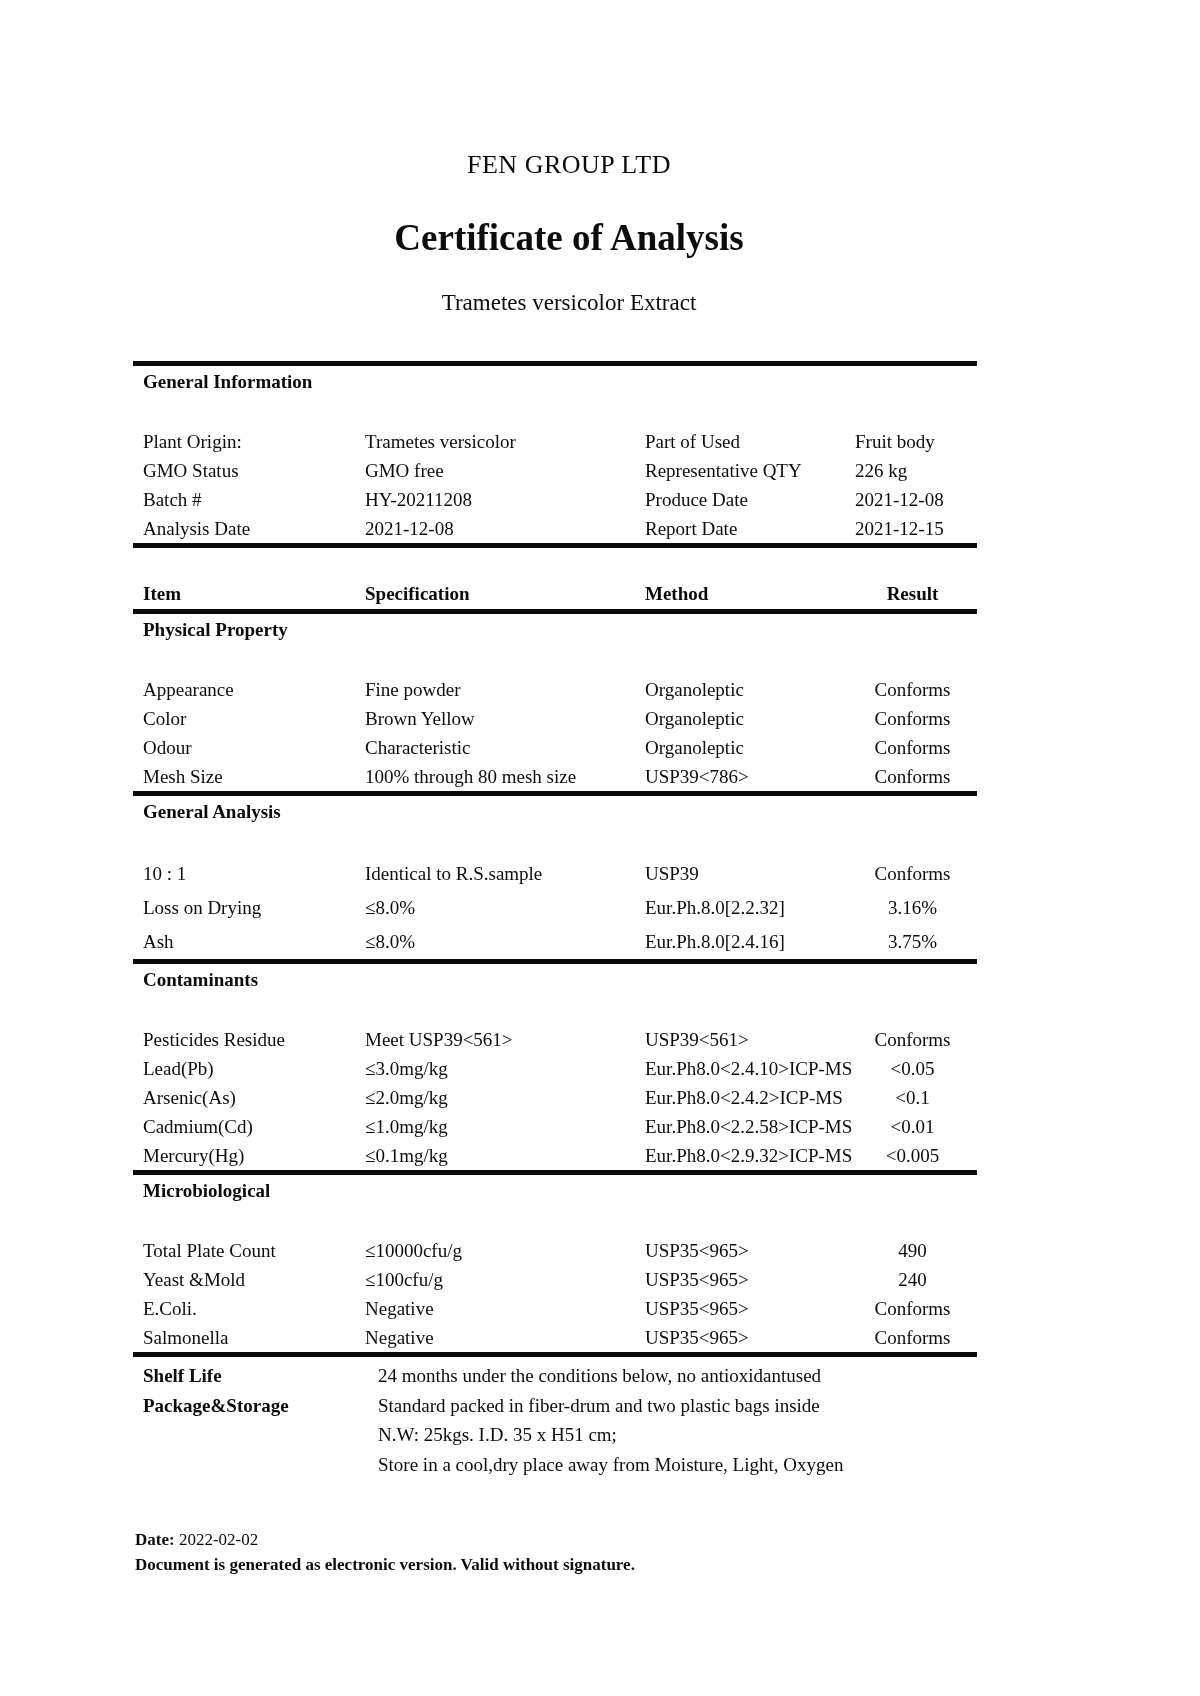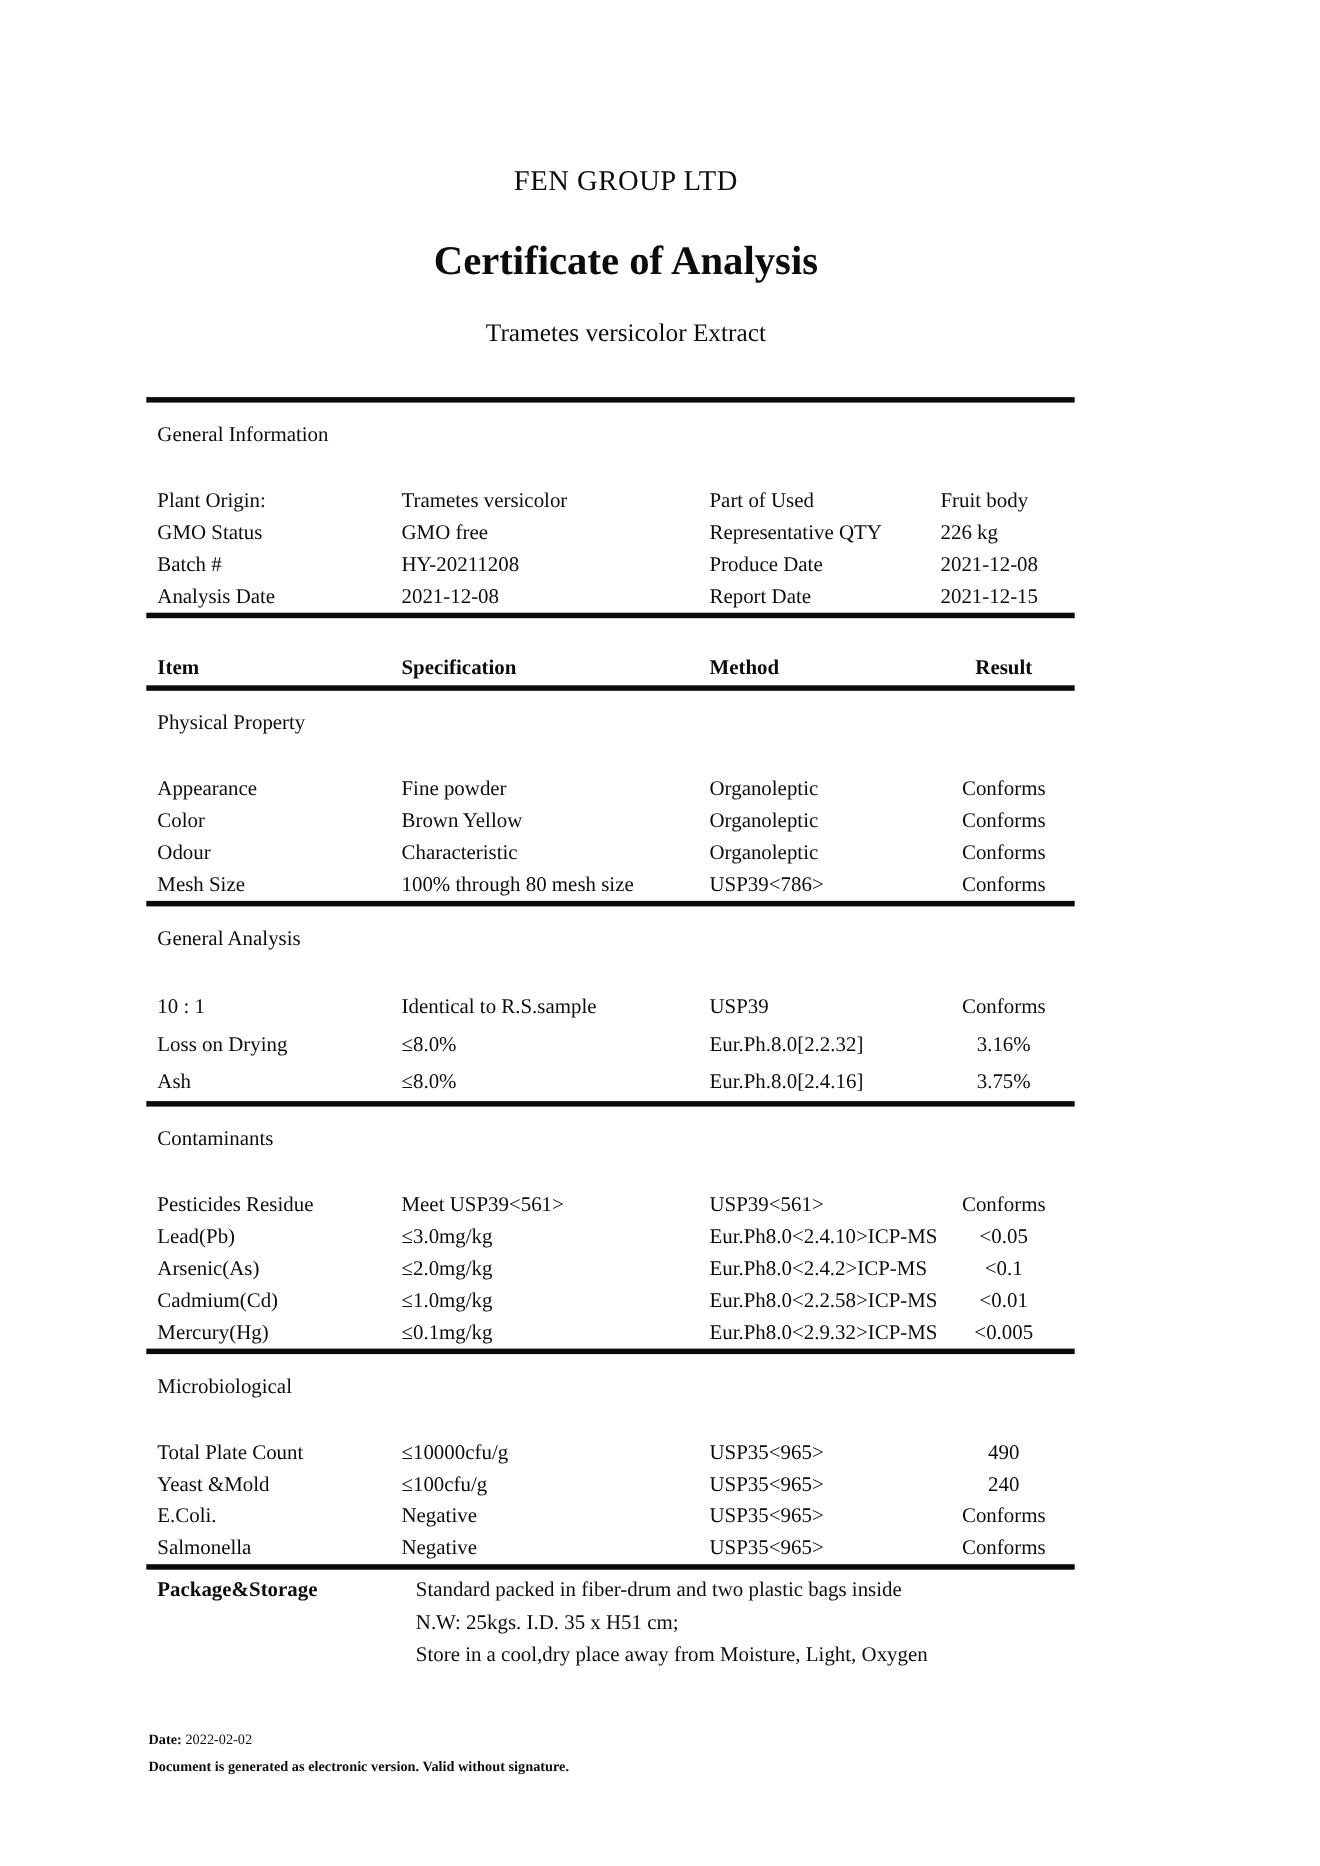--- a/index.html
+++ b/index.html
@@ -45,24 +45,24 @@
   }
   .tbl {
     margin-top: 45px;
     font-size: 19px;
   }
   .rule {
     height: 5px;
     background: #0a0a0a;
   }
   .sect-title {
-    font-weight: normal;
+    font-weight: bold;
     line-height: 30px;
     padding-left: 10px;
-    padding-top: 15px;
+    padding-top: 1px;
   }
   .grid {
     display: grid;
     padding-left: 10px;
     margin-top: 30px;
   }
   .grid.info {
     grid-template-columns: 222px 280px 210px 150px;
   }
   .grid.item {
@@ -95,21 +95,21 @@
   .storage .slabel {
     font-weight: bold;
   }
   .storage .sval {
     padding-left: 10px;
     white-space: nowrap;
   }
   .footer {
     margin-left: 135px;
     margin-top: 42px;
-    font-size: 13px;
+    font-size: 17px;
   }
   .footer .date-line {
     line-height: 25px;
   }
   .footer .date-label {
     font-weight: bold;
   }
   .footer .note {
     font-weight: bold;
     line-height: 25px;
@@ -260,20 +260,24 @@
       <div class="c1">Salmonella</div>
       <div class="c2">Negative</div>
       <div class="c3">USP35&lt;965&gt;</div>
       <div class="c4">Conforms</div>
     </div>
 
     <div class="rule"></div>
 
     <div class="storage">
       <div class="srow">
+        <div class="slabel">Shelf Life</div>
+        <div class="sval">24 months under the conditions below, no antioxidantused</div>
+      </div>
+      <div class="srow">
         <div class="slabel">Package&amp;Storage</div>
         <div class="sval">Standard packed in fiber-drum and two plastic bags inside</div>
       </div>
       <div class="srow">
         <div></div>
         <div class="sval">N.W: 25kgs. I.D. 35 x H51 cm;</div>
       </div>
       <div class="srow">
         <div></div>
         <div class="sval">Store in a cool,dry place away from Moisture, Light, Oxygen</div>

